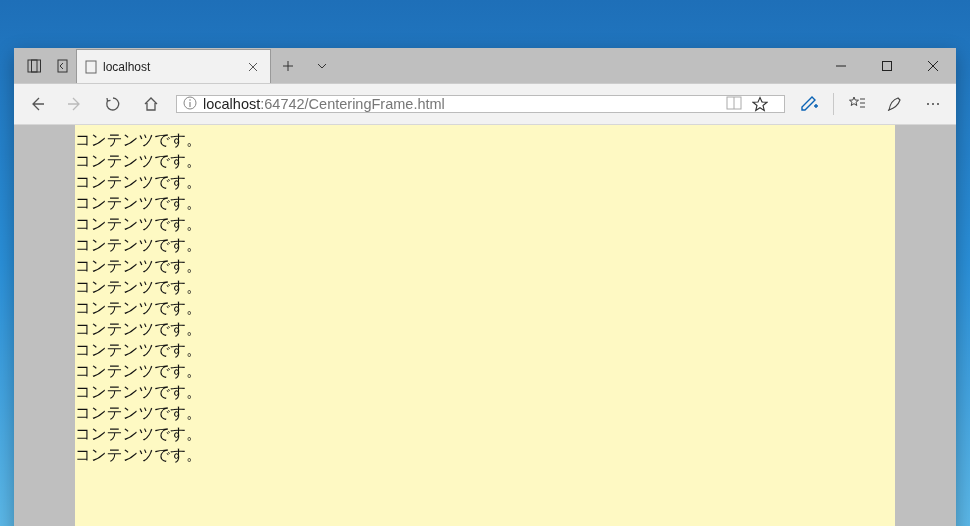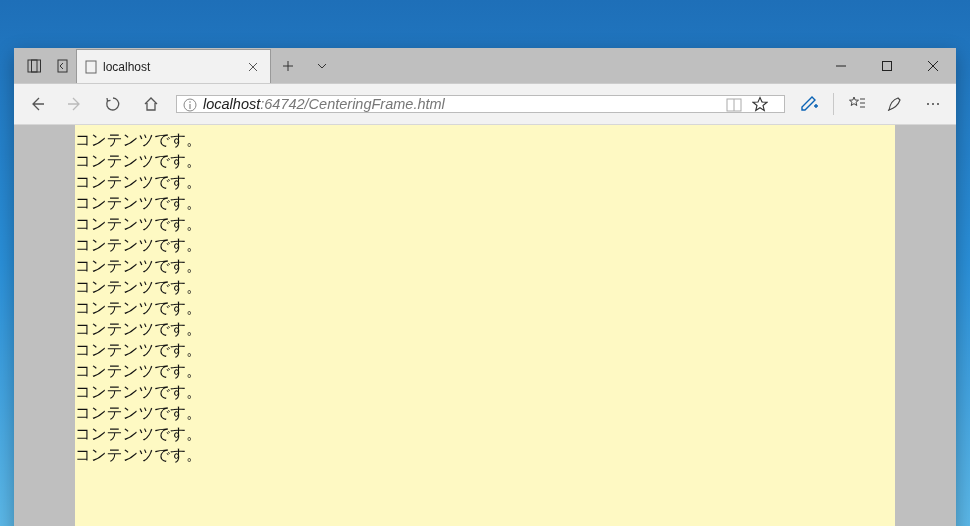--- a/index.html
+++ b/index.html
@@ -40,22 +40,22 @@
   .titlebar-spacer { flex:1; }
   .window-controls { display:flex; }
   .window-controls .wbtn { width: 46px; height:35px; display:flex; align-items:center; justify-content:center; color:#222; cursor:pointer; }
 
   
   .toolbar { height: 42px; background:#f2f2f2; border-top:1px solid #ccc; border-bottom:1px solid #d7d7d7; display:flex; align-items:center; padding:0 4px; }
   .tbtn { width:38px; height:42px; display:flex; align-items:center; justify-content:center; color:#555; cursor:pointer; }
   .tbtn.disabled { color:#bbb; }
   .addressbar {
     flex:1; height:18px; background:#fff; border:1px solid #bbb;
-    display:flex; align-items:flex-end; padding:0 6px; margin:0 6px;
-    font-size: 14px; color:#333;font-style:italic;
+    display:flex; align-items:flex-start; padding:0 6px; margin:0 6px;
+    font-size: 14px; color:#333;
   }
   .addressbar .infoicon { color:#888; margin-right:6px; display:flex; }
   .addressbar .url { flex:1; font-size: 14.5px; }
   .addressbar .url .host { color:#222; }
   .addressbar .url .port, .addressbar .url .path { color:#777; }
   .addressbar .addrbtn { width:26px; text-align:center; color:#555; cursor:pointer; }
   .toolbar-right { display:flex; align-items:center; }
   .toolbar-right .tbtn.note { color:#0a63b5; }
   .vsep { width:1px; height:22px; background:#c8c8c8; margin:0 4px; }
 

